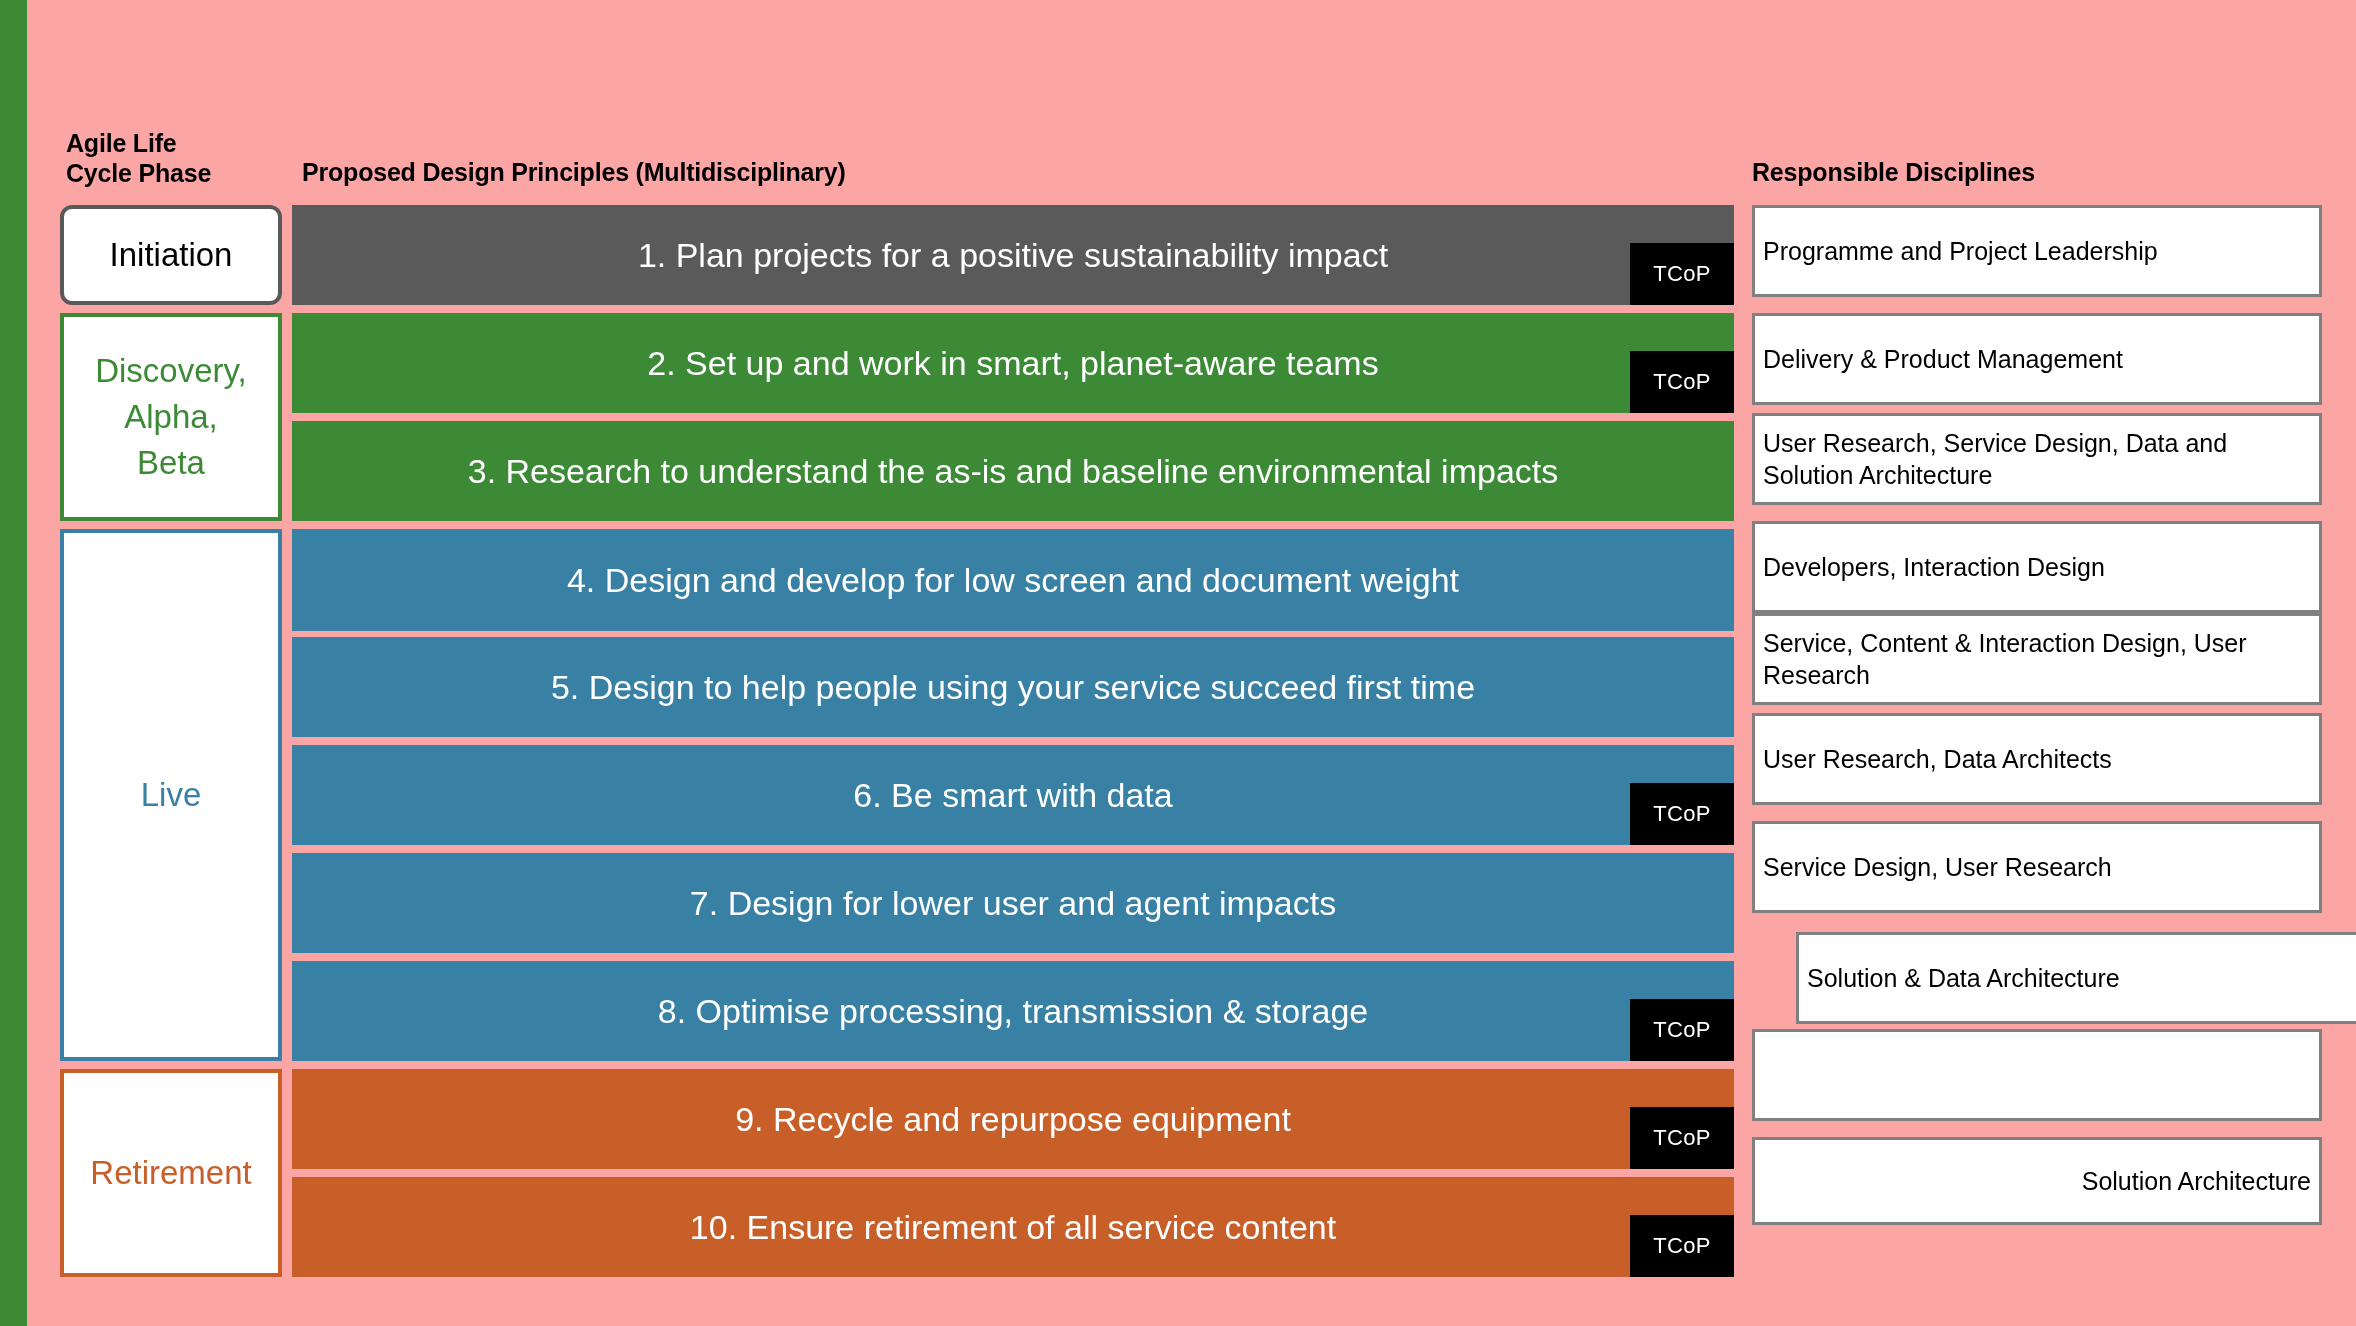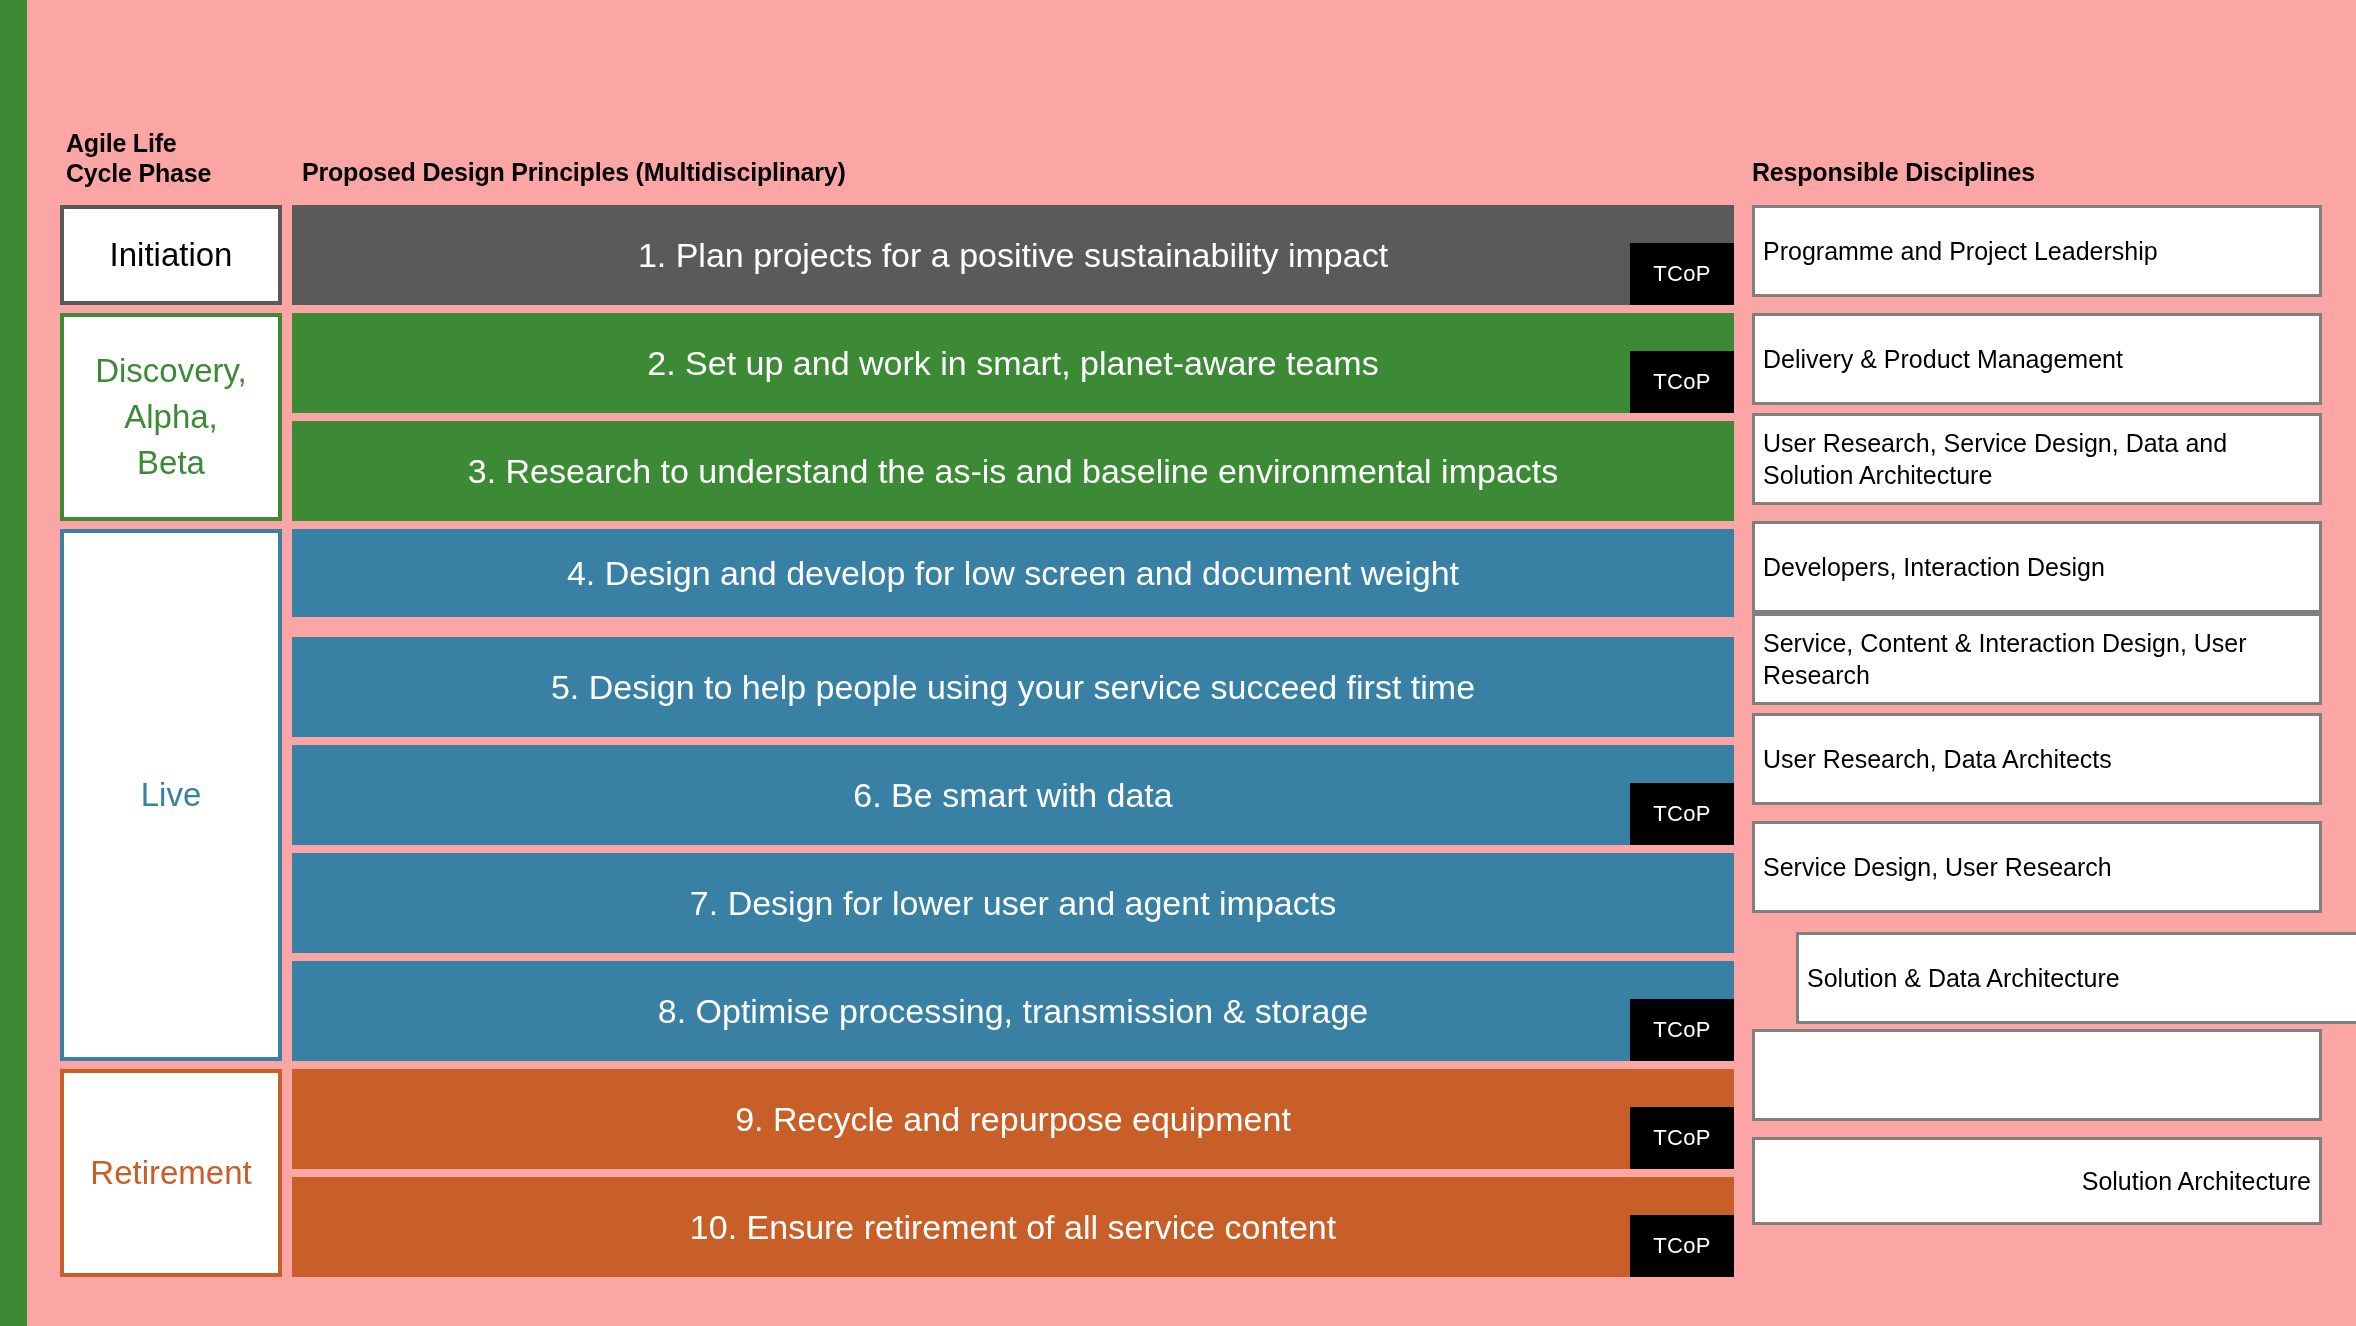--- a/index.html
+++ b/index.html
@@ -116,21 +116,21 @@
   <div id="left-stripe"></div>
 
   <div class="col-header" id="hdr-phase">
     <div>Agile Life</div>
     <div>Cycle Phase</div>
   </div>
   <div class="col-header" id="hdr-principles">Proposed Design Principles (Multidisciplinary)</div>
   <div class="col-header" id="hdr-disciplines">Responsible Disciplines</div>
 
   <div id="phase-column">
-      <div class="phase-box gray" style="top: 205px; height: 100px;">
+      <div class="phase-box gray" style="top: 205px; height: 100px; border-radius: 12px;">
         <div>
           <div>Initiation</div>
         </div>
       </div>
       <div class="phase-box green" style="top: 313px; height: 208px;">
         <div>
           <div>Discovery,</div>
           <div>Alpha,</div>
           <div>Beta</div>
         </div>
@@ -151,21 +151,21 @@
         <div>1. Plan projects for a positive sustainability impact</div>
         <div class="tcop-badge">TCoP</div>
       </div>
       <div class="bar green" style="top: 313px; height: 100px;">
         <div>2. Set up and work in smart, planet-aware teams</div>
         <div class="tcop-badge">TCoP</div>
       </div>
       <div class="bar green" style="top: 421px; height: 100px;">
         <div>3. Research to understand the as-is and baseline environmental impacts</div>
       </div>
-      <div class="bar blue" style="top: 529px; height: 88px;">
+      <div class="bar blue" style="top: 529px; height: 102px;">
         <div>4. Design and develop for low screen and document weight</div>
       </div>
       <div class="bar blue" style="top: 637px; height: 100px;">
         <div>5. Design to help people using your service succeed first time</div>
       </div>
       <div class="bar blue" style="top: 745px; height: 100px;">
         <div>6. Be smart with data</div>
         <div class="tcop-badge">TCoP</div>
       </div>
       <div class="bar blue" style="top: 853px; height: 100px;">

